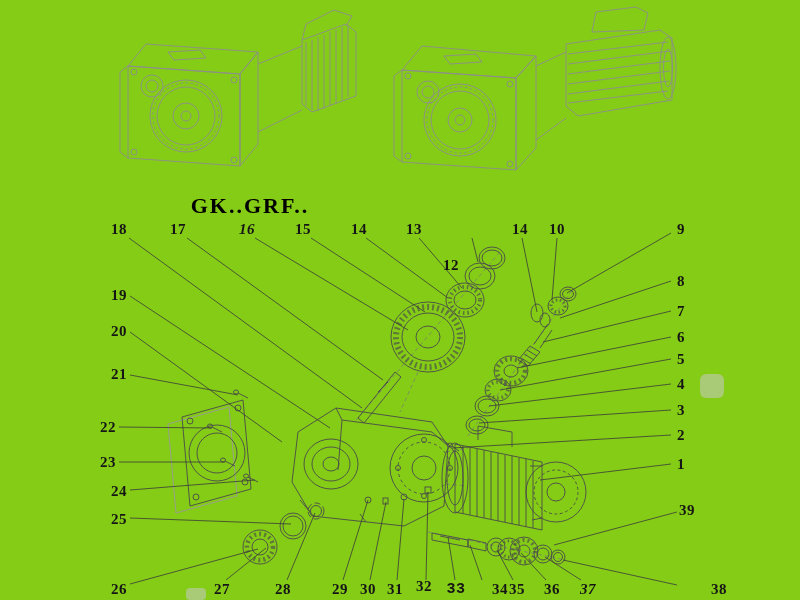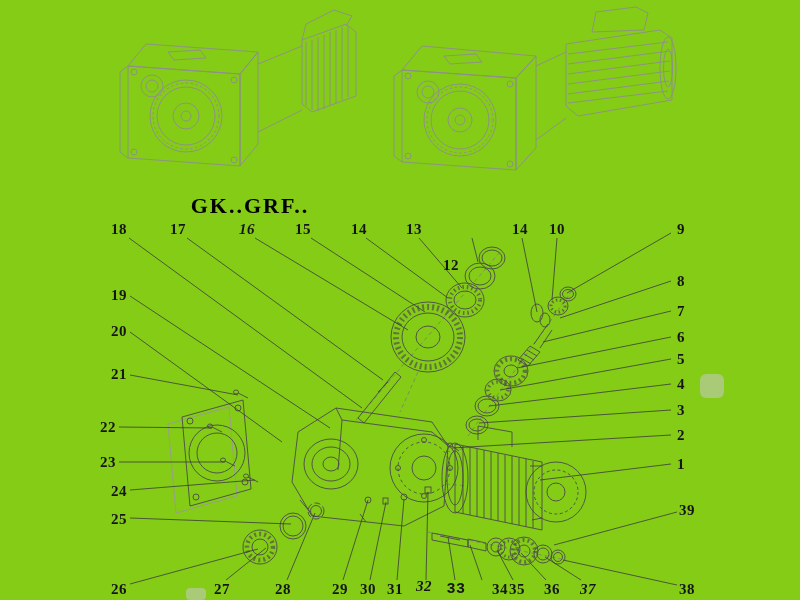--- a/index.html
+++ b/index.html
@@ -285,22 +285,22 @@
       <div class="callout" style="left: 108px; top: 427px;">22</div>
       <div class="callout" style="left: 108px; top: 462px; text-align: right;">23</div>
       <div class="callout" style="left: 119px; top: 491px;">24</div>
       <div class="callout" style="left: 119px; top: 519px;">25</div>
       <div class="callout" style="left: 119px; top: 589px;">26</div>
       <div class="callout" style="left: 222px; top: 589px;">27</div>
       <div class="callout" style="left: 283px; top: 589px;">28</div>
       <div class="callout" style="left: 340px; top: 589px;">29</div>
       <div class="callout" style="left: 368px; top: 589px;">30</div>
       <div class="callout" style="left: 395px; top: 589px;">31</div>
-      <div class="callout" style="left: 424px; top: 586px; font-style: italic;">32</div>
+      <div class="callout" style="left: 424px; top: 586px;">32</div>
       <div class="callout" style="left: 456px; top: 589px; font-family: Liberation Mono, monospace;">33</div>
       <div class="callout" style="left: 500px; top: 589px;">34</div>
       <div class="callout" style="left: 517px; top: 589px;">35</div>
       <div class="callout" style="left: 552px; top: 589px;">36</div>
       <div class="callout" style="left: 588px; top: 589px; font-style: italic;">37</div>
-      <div class="callout" style="left: 687px; top: 589px;">38</div>
+      <div class="callout" style="left: 719px; top: 589px;">38</div>
       <div class="callout" style="left: 687px; top: 510px;">39</div>
     </div>
 </div>
 
 </body></html>

